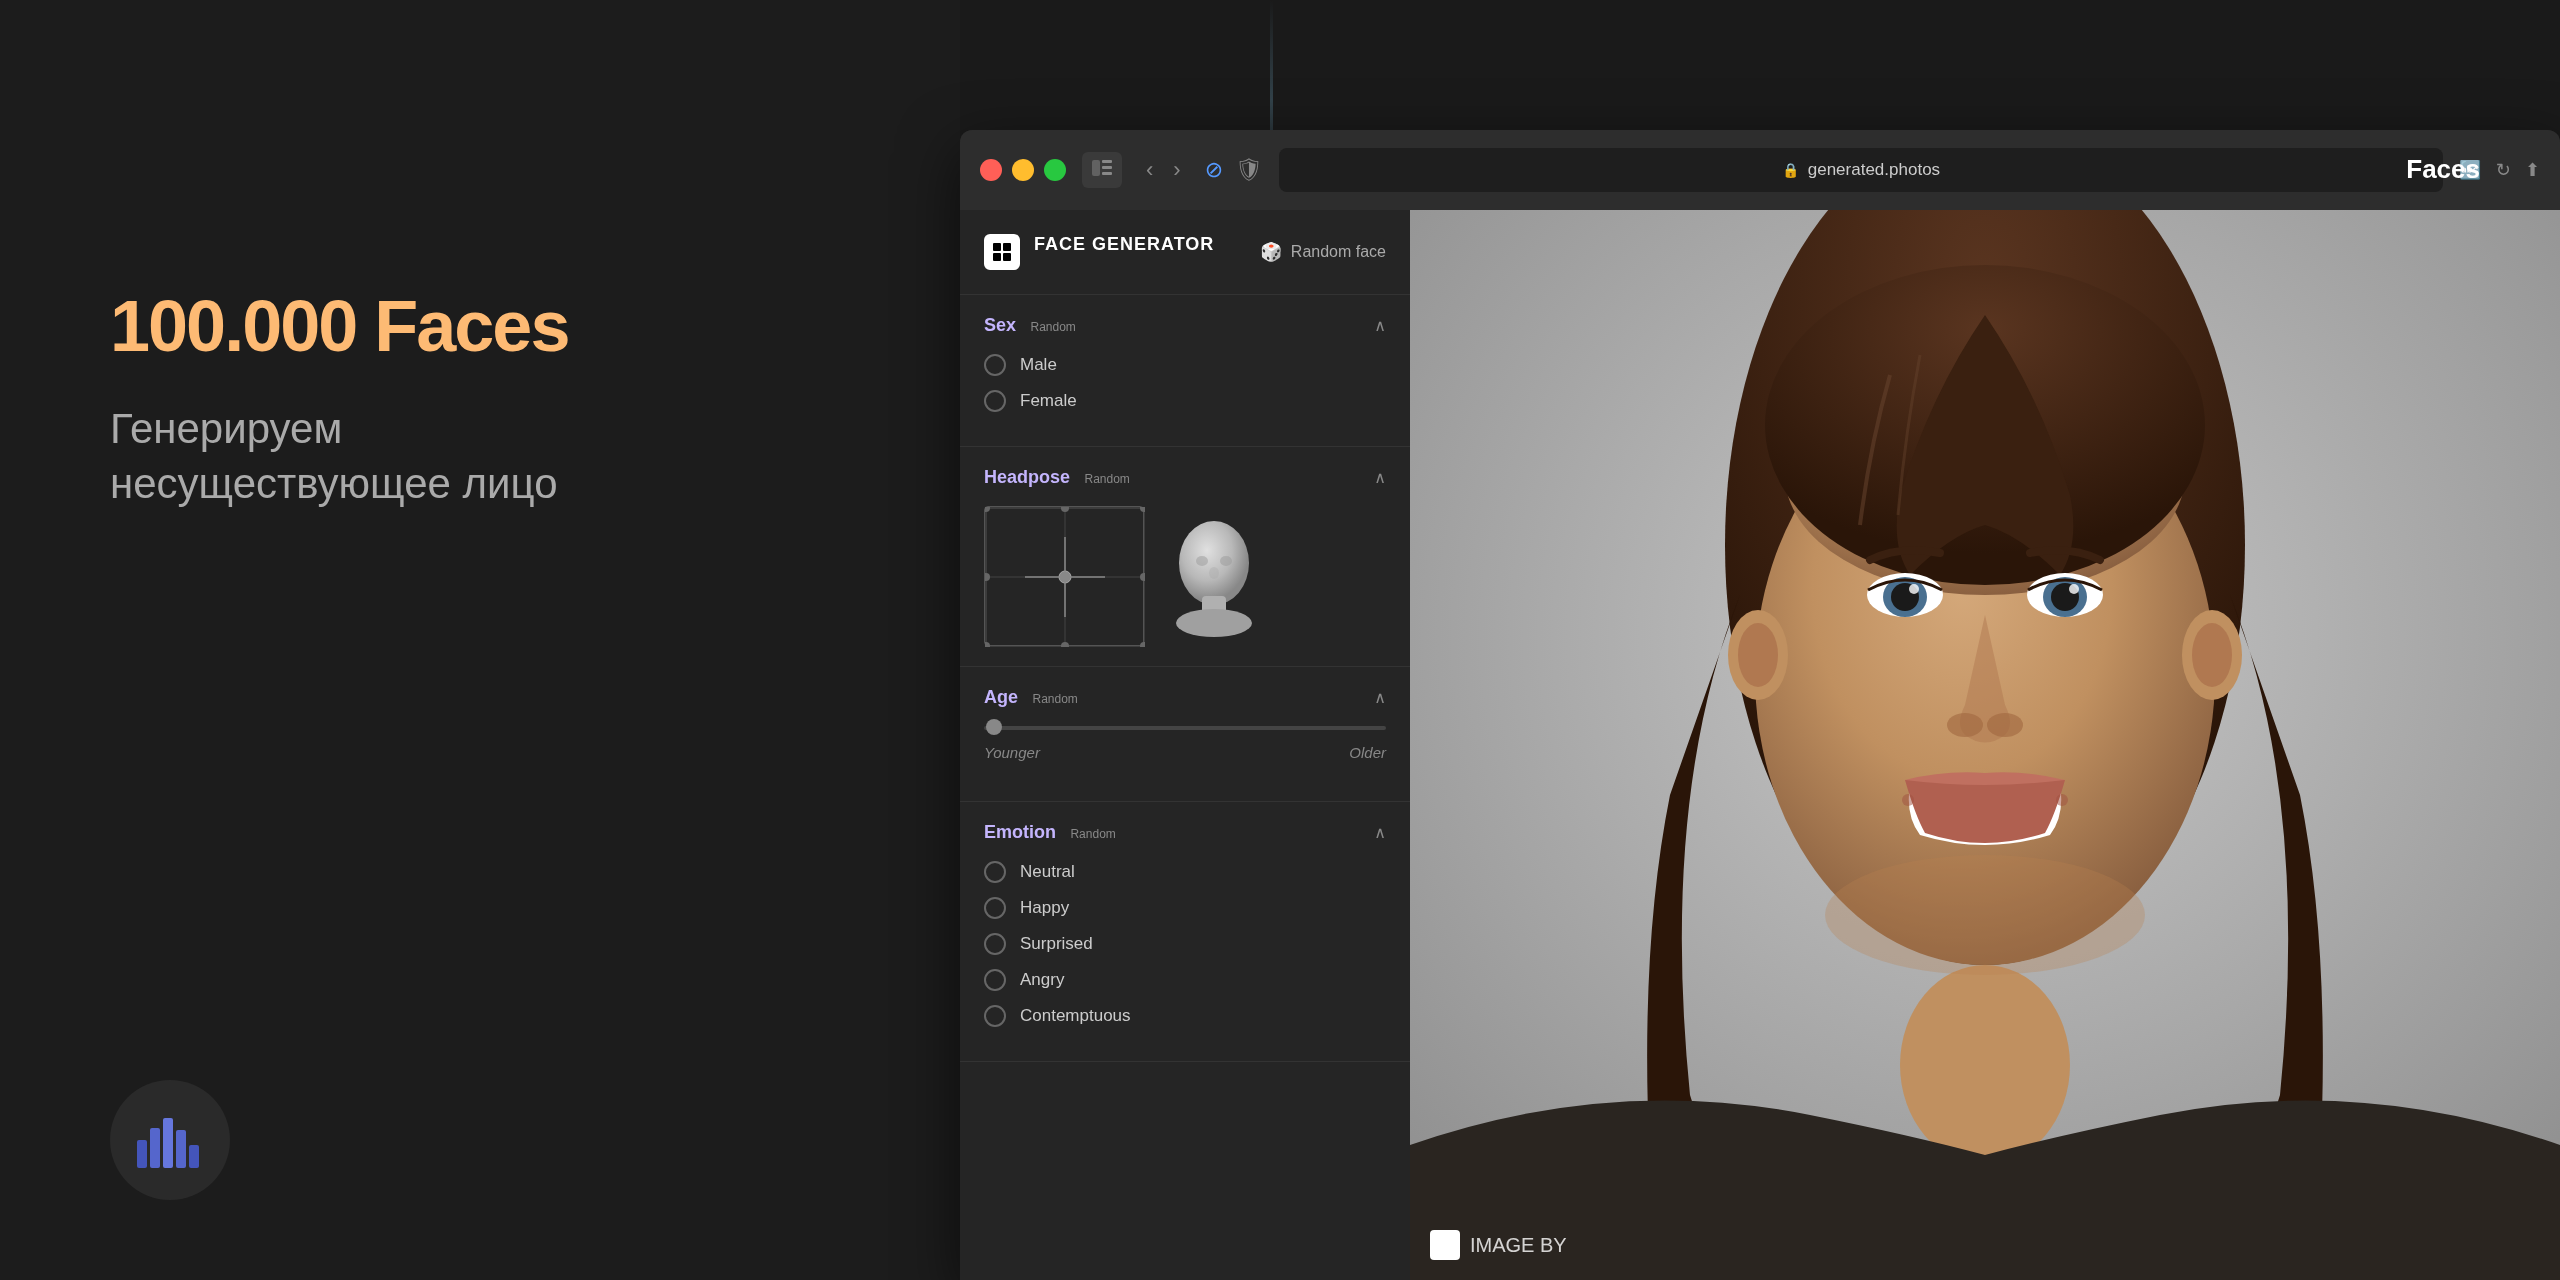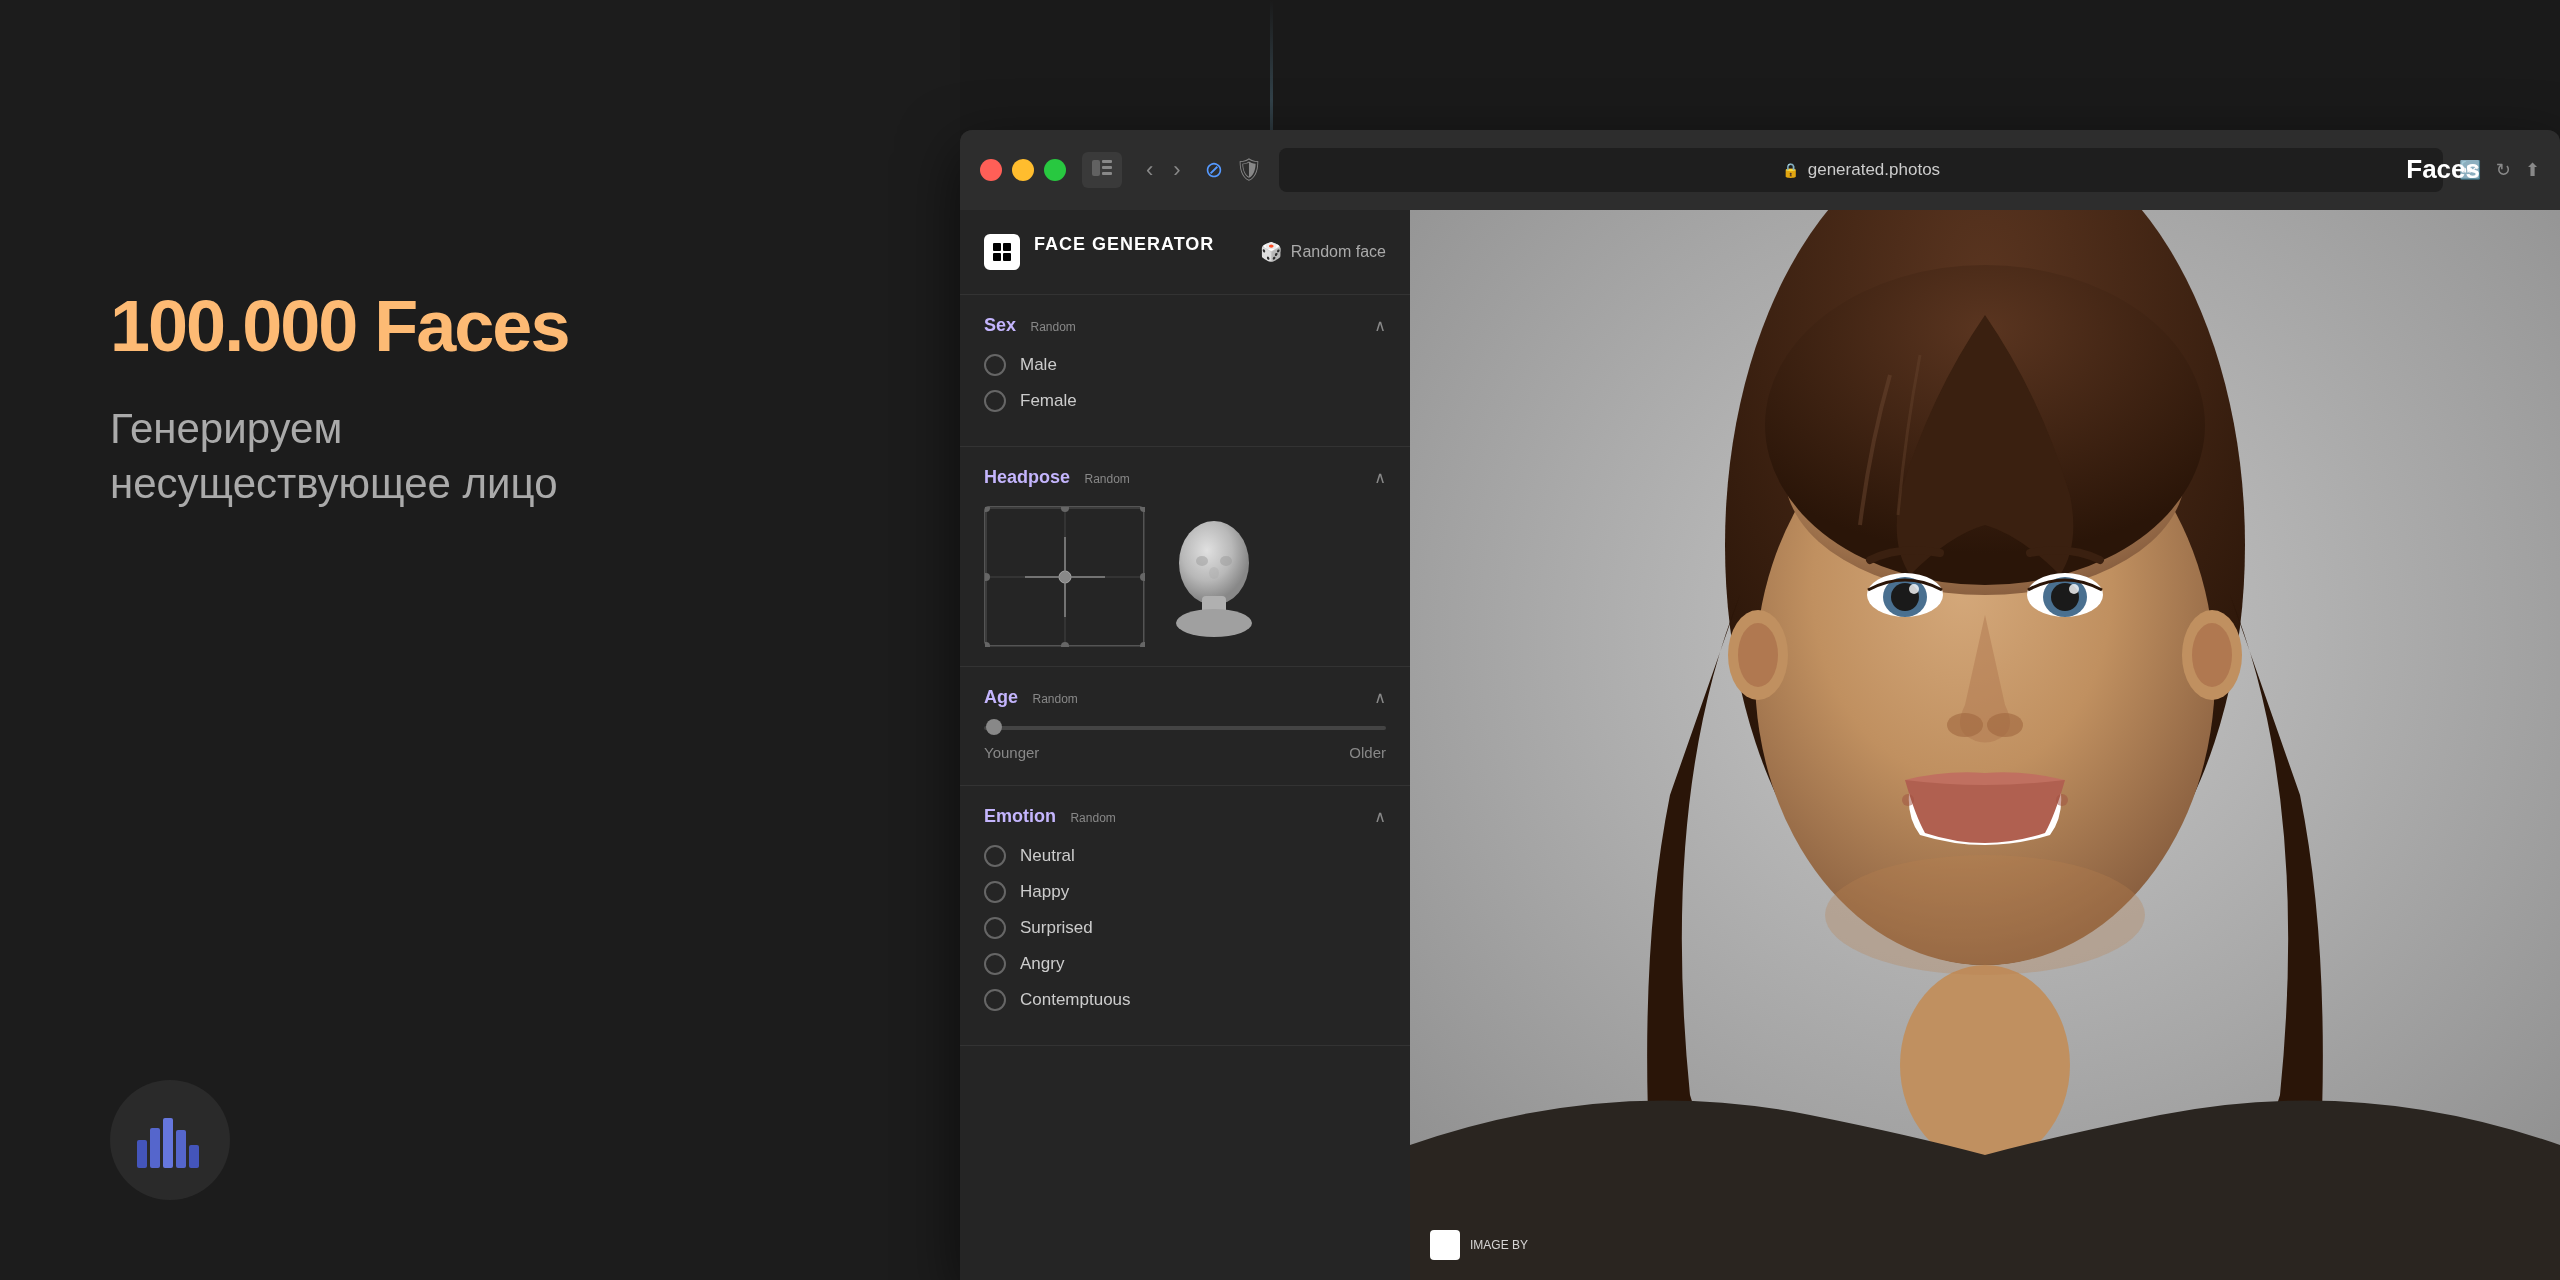--- a/index.html
+++ b/index.html
@@ -249,21 +249,22 @@
     .pose-3d {
       width: 100px;
       height: 140px;
       display: flex;
       align-items: center;
       justify-content: center;
     }
 
     
     .age-slider-container {
-      margin-bottom: 4px;
+      margin-bottom: 20px;
+      font-style: italic;
     }
     .age-labels {
       display: flex;
       justify-content: space-between;
       color: #888;
       font-size: 15px;
     }
 
     
     .main-image-area {
@@ -581,21 +582,21 @@
 
         <path d="M 0 950 Q 200 880 400 920 Q 500 940 575 960 Q 650 940 750 920 Q 950 880 1150 950 L 1150 1100 L 0 1100 Z" fill="#2a2520"></path>
 
         <path d="M 480 180 Q 460 250 450 330" stroke="#6a4530" stroke-width="4" fill="none" opacity="0.5"></path>
         <path d="M 510 160 Q 495 240 488 320" stroke="#6a4530" stroke-width="3" fill="none" opacity="0.4"></path>
       </svg>
 
       
       <div class="image-credit">
         <div class="credit-logo"></div>
-        <span style="font-size:12px;color:#fff;font-weight:500;opacity:0.8;">IMAGE BY</span>
+        <span style="font-size:20px;color:#fff;font-weight:500;opacity:0.8;">IMAGE BY</span>
       </div>
     </div>
 
     <div style="position:absolute;right:80px;top:24px;display:flex;gap:30px;">
       <a style="color:#ffffff;font-size:26px;font-weight:600;text-decoration:none;cursor:pointer;">Faces</a>
     </div>
 
   </div>
 </div>
 

